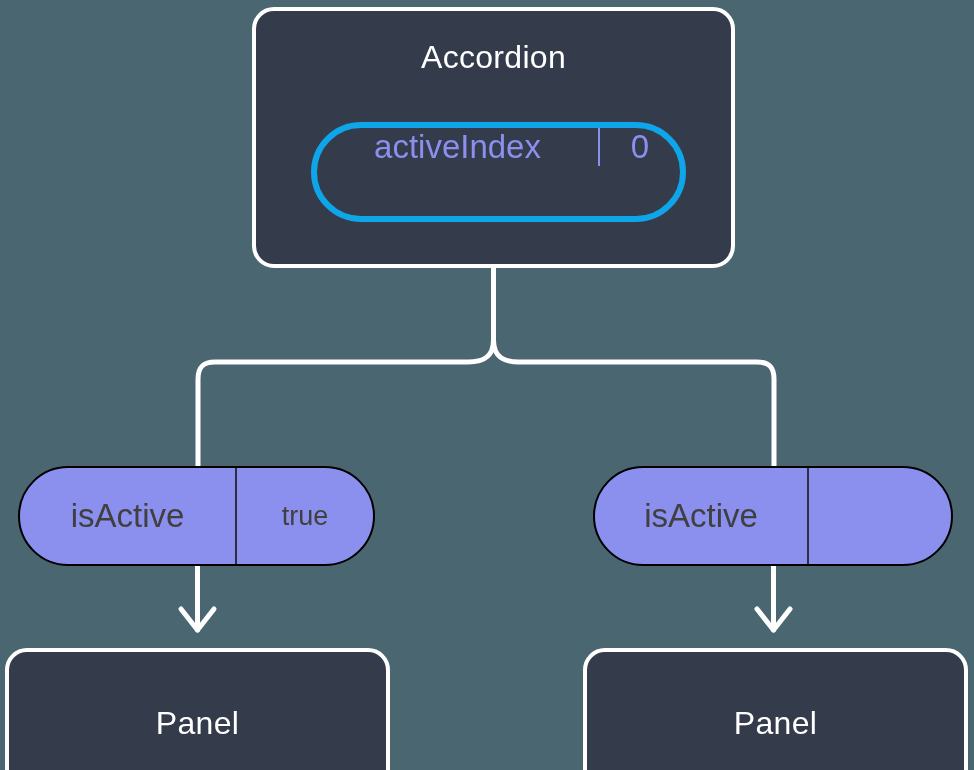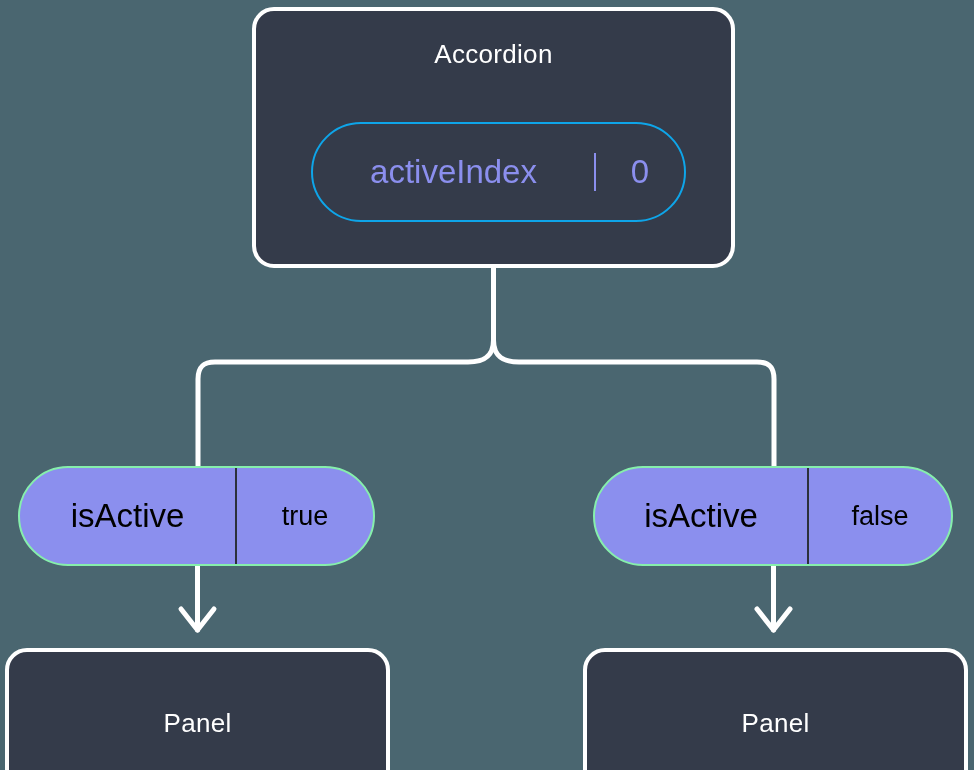--- a/index.html
+++ b/index.html
@@ -42,38 +42,38 @@
     left: 252px;
     top: 7px;
     width: 483px;
     height: 261px;
     justify-content: flex-start;
     padding-top: 30px;
   }
 
   .node-title {
     color: #ffffff;
-    font-size: 26px;
+    font-size: 32px;
     font-weight: 400;
     letter-spacing: 0.3px;
     line-height: 1;
   }
 
   
   #active-index-pill {
     position: absolute;
     left: 55px;
     top: 111px;
     width: 375px;
     height: 100px;
     box-sizing: border-box;
-    border: 2px solid #0ea5e9;
+    border: 6px solid #0ea5e9;
     border-radius: 50px;
     display: flex;
-    align-items: center;
+    align-items: flex-start;
     color: #8b8fee;
   }
   #active-index-pill .pill-key {
     flex: 0 0 281px;
     display: flex;
     align-items: center;
     justify-content: center;
     font-size: 33px;
     border-right: 2px solid #8b8fee;
   }
@@ -84,25 +84,25 @@
     justify-content: center;
     font-size: 33px;
   }
 
   
   .prop-pill-filled {
     position: absolute;
     box-sizing: border-box;
     height: 100px;
     background: #8b8fee;
-    border: 2px solid #86efac;
+    border: 2px solid #000000;
     border-radius: 50px;
     display: flex;
     align-items: stretch;
-    color: #000000;
+    color: #404040;
     z-index: 3;
   }
   .prop-pill-filled .pill-key {
     display: flex;
     align-items: center;
     justify-content: center;
     font-size: 33px;
     border-right: 2px solid #2b303c;
   }
   .prop-pill-filled .pill-val {
@@ -186,21 +186,20 @@
     </div>
   </div>
 
   <div class="prop-pill-filled" id="pill-left">
     <div class="pill-key">isActive</div>
     <div class="pill-val">true</div>
   </div>
 
   <div class="prop-pill-filled" id="pill-right">
     <div class="pill-key">isActive</div>
-    <div class="pill-val">false</div>
   </div>
 
   <div class="node-box" id="panel-left-box">
     <div class="node-title">Panel</div>
   </div>
 
   <div class="node-box" id="panel-right-box">
     <div class="node-title">Panel</div>
   </div>
 

